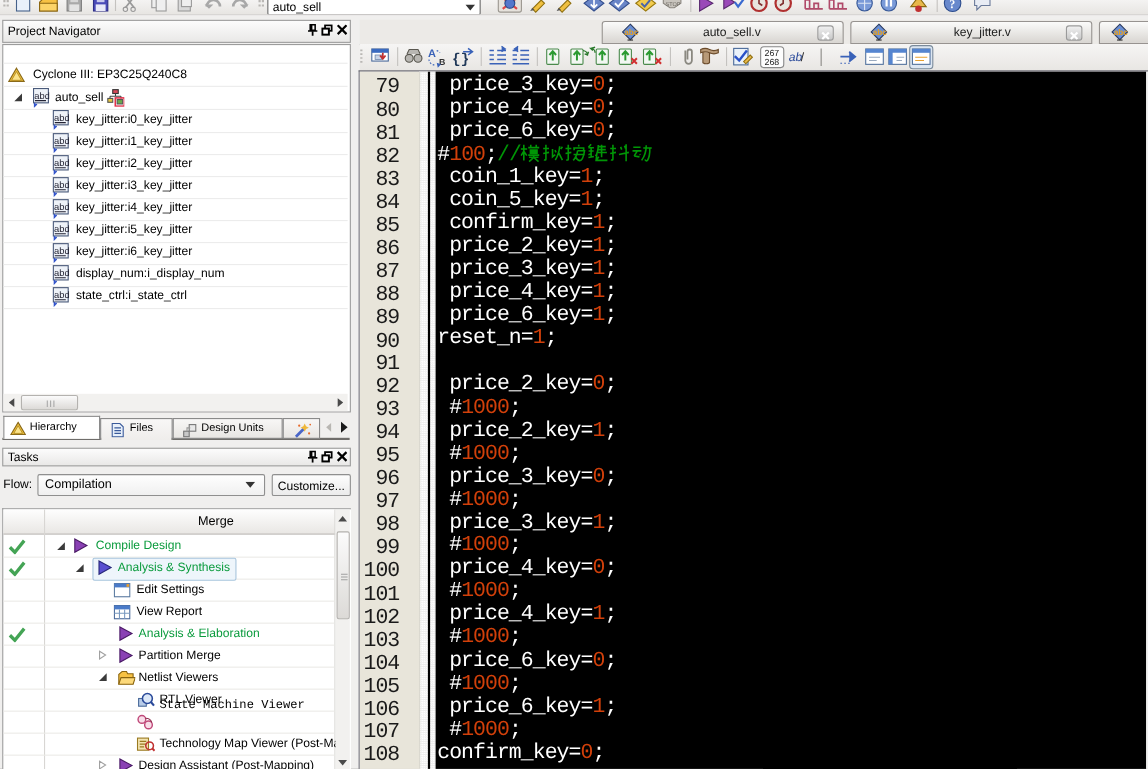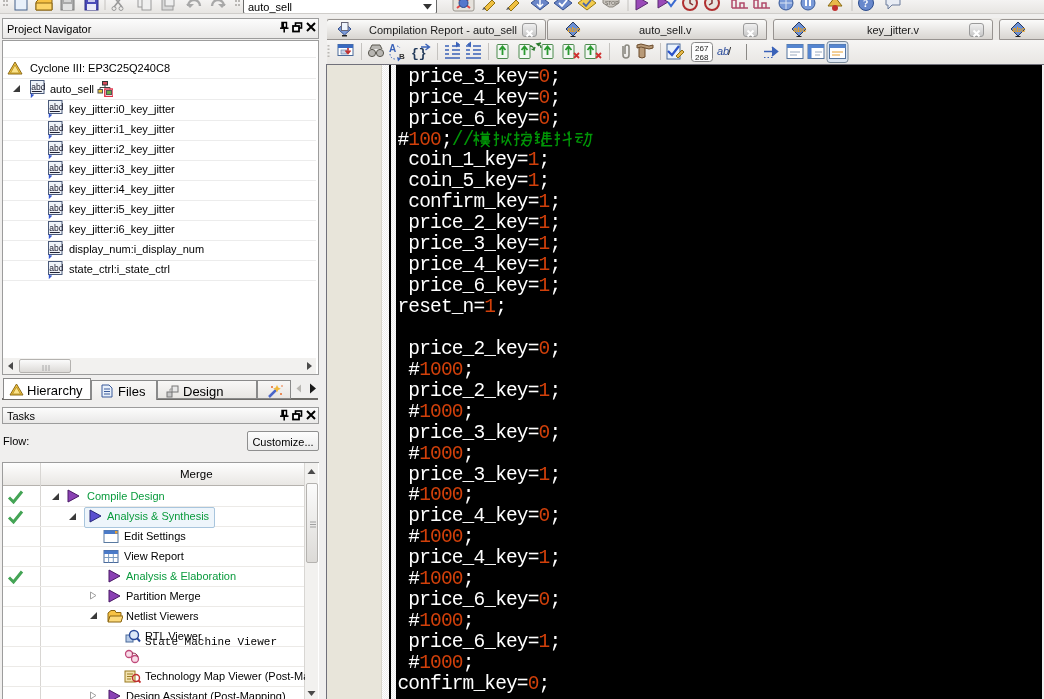--- a/index.html
+++ b/index.html
@@ -10,21 +10,21 @@
   .num{color:#d2400a;}
   .cmt{color:#009606;}
   .tab{position:absolute;top:1px;height:19px;background:linear-gradient(#fbfbfa,#d8d5d1);border:1px solid #979390;border-radius:3px 3px 0 0;}
   .tabtxt{position:absolute;top:4px;font-size:11px;color:#1a1a1a;}
   .tclose{position:absolute;right:8px;top:3px;width:13px;height:12px;background:linear-gradient(#f0f0f0,#c8c8c8);border:1px solid #9a9a9a;border-radius:3px;text-align:center;}
   .tclose svg{margin-top:2px;}
   .sepln{position:absolute;left:0;width:313px;height:1px;background:#ececec;}
   .trow{position:absolute;font-size:11px;color:#000;white-space:nowrap;}
   .sthumb{position:absolute;height:14px;background:linear-gradient(#fbfbfb,#dcdad7);border:1px solid #b4b2af;border-radius:2px;box-sizing:border-box;}
   .abd{position:absolute;}
-  .pntab{position:absolute;font-size:13px;color:#000;box-sizing:border-box;}
+  .pntab{position:absolute;font-size:10px;color:#000;box-sizing:border-box;}
   .chk{position:absolute;left:4px;}
   .taskrow{position:absolute;font-size:11px;white-space:nowrap;}
   .tsep{position:absolute;left:0;width:301px;height:1px;background:#eceae7;}
 </style>
 </head>
 <body>
 
 <div class="abs" id="toolbar1" style="left:0;top:0;width:1044px;height:13px;background:linear-gradient(#f4f3f2,#e7e5e2);border-bottom:1px solid #cfcdca;overflow:hidden;">
 <svg class="icon" style="left:0;top:-6px;" width="1044" height="18">
   <g fill="none">
@@ -283,20 +283,26 @@
   <svg style="position:absolute;left:289px;top:1.5px;" width="11" height="11">
       <rect x="3.5" y="1" width="6" height="5" fill="none" stroke="#000" stroke-width="1.6"></rect>
       <rect x="1" y="4" width="6" height="5.5" fill="#fff" stroke="#000" stroke-width="1.8"></rect>
     </svg>
   <svg style="position:absolute;left:303px;top:2px;" width="10" height="10">
       <path d="M1 1 L9 9 M9 1 L1 9" stroke="#000" stroke-width="2"></path>
     </svg>
 </div>
 <div class="abs" id="flow-row" style="left:0;top:429px;width:334px;height:24px;">
   <span style="position:absolute;left:3px;top:6px;font-size:11px;">Flow:</span>
+  <div style="position:absolute;left:34px;top:2px;width:205px;height:18px;background:linear-gradient(#fefefe,#f0f0f0);border:1px solid #8f8f8f;border-radius:2px;">
+    <span style="position:absolute;left:6px;top:3px;font-size:11.5px;">Compilation</span>
+    <svg style="position:absolute;right:8px;top:6px;" width="9" height="6">
+        <path d="M0 0 h9 l-4.5 5.5 z" fill="#333"></path>
+      </svg>
+  </div>
   <div style="position:absolute;left:247px;top:2px;width:70px;height:18px;background:linear-gradient(#fdfdfd,#ebebeb);border:1px solid #8f8f8f;border-radius:2px;text-align:center;">
     <span style="font-size:11px;line-height:17px;margin-top:48px;">Customize...</span>
   </div>
 </div>
 <div class="abs" id="task-table" style="left:2px;top:462px;width:316px;height:237px;background:#fff;border-top:1px solid #9c9c9c;border-left:1px solid #9c9c9c;overflow:hidden;">
   <div style="position:absolute;left:0;top:0;width:302px;height:22px;background:linear-gradient(#fefefe,#e9e7e4);border-bottom:1px solid #b5b2ae;">
     <span style="position:absolute;left:177px;top:5px;font-size:11.5px;">Merge</span>
   </div>
   <div style="position:absolute;left:37px;top:0;width:1px;height:237px;background:#d8d6d3;"></div>
   <div style="position:absolute;left:301px;top:0;width:1px;height:237px;background:#d8d6d3;"></div>
@@ -411,31 +417,20 @@
     <div class="sthumb" style="left:0.5px;top:20px;width:12px;height:80px;"><svg width="12" height="80">
           <path d="M3 38 h6 M3 40.5 h6 M3 43 h6" stroke="#a0a0a0"></path>
         </svg></div>
     <svg style="position:absolute;left:0;top:225px;" width="13" height="10">
         <path d="M2.5 3 L6.5 8 10.5 3 z" fill="#4a4a4a"></path>
       </svg>
   </div>
 </div>
 
 <div class="abs" id="tabbar" style="left:327px;top:18px;width:717px;height:22px;background:#eceae7;border-bottom:1px solid #b4b2af;overflow:hidden;">
-  <div class="tab" style="left:-1px;width:218px;">
-    <svg style="position:absolute;left:10px;top:1px;" width="15" height="16">
-        <path d="M7.5 2 L14 8 7.5 14 1 8 z" fill="#7a9ad8" stroke="#35508e"></path>
-        <path d="M7.5 14 l-2.5 0 0 1.5 5 0 0 -1.5 z" fill="#222"></path>
-        <rect x="4.5" y="1.5" width="6.5" height="8" fill="#eef4fc" stroke="#667"></rect>
-      </svg>
-    <span class="tabtxt" style="left:42px;">Compilation Report - auto_sell</span>
-    <div class="tclose"><svg width="9" height="9">
-          <path d="M1.5 1.5 L7.5 7.5 M7.5 1.5 L1.5 7.5" stroke="#fff" stroke-width="2"></path>
-        </svg></div>
-  </div>
   <div class="tab" style="left:220px;width:218px;">
     <svg style="position:absolute;left:17px;top:1px;" width="16" height="16">
         <path d="M8 1 L15 8 8 15 1 8 z" fill="#6a8fd4" stroke="#2a3a5e"></path>
         <path d="M8 15 l-2.5 0 0 1 5 0 0 -1 z" fill="#222"></path>
         <text x="2.4" y="11" font-size="7.5" font-weight="bold" fill="#e8a020" font-family="Liberation Sans">abc</text>
       </svg>
     <span class="tabtxt" style="left:91px;">auto_sell.v</span>
     <div class="tclose"><svg width="9" height="9">
           <path d="M1.5 1.5 L7.5 7.5 M7.5 1.5 L1.5 7.5" stroke="#fff" stroke-width="2"></path>
         </svg></div>
@@ -531,20 +526,50 @@
 
 <div class="abs" style="left:326px;top:64px;width:718px;height:1px;background:#70707a;"></div>
 <div class="abs" style="left:326px;top:64px;width:1px;height:635px;background:#70707a;"></div>
 <div class="abs" id="editor" style="left:327px;top:65px;width:717px;height:634px;overflow:hidden;">
   <div class="abs" style="left:0;top:0;width:54px;height:634px;background:#e8e5da;"></div>
   <div class="abs" style="left:54px;top:0;width:15px;height:634px;background:#fdfdfd;background-image:repeating-conic-gradient(#ffffff 0 25%,#ececec 0 50%);background-size:2px 2px;"></div>
   <div class="abs" style="left:54px;top:0;width:1px;height:634px;background:#d8d5cb;"></div>
   <div class="abs" style="left:62px;top:0;width:2px;height:634px;background:#000;"></div>
   <div class="abs" style="left:69px;top:0;width:646px;height:634px;background:#000;"></div>
   <div class="abs" style="left:715px;top:0;width:2px;height:634px;background:#f0f0f0;"></div>
+  <pre id="gutter" style="position:absolute;left:0;top:4.2px;width:36px;margin:0;text-align:right;font-family:'Liberation Mono',monospace;font-size:19.5px;letter-spacing:-0.85px;line-height:20.93px;color:#1a1a1a;">79
+80
+81
+82
+83
+84
+85
+86
+87
+88
+89
+90
+91
+92
+93
+94
+95
+96
+97
+98
+99
+100
+101
+102
+103
+104
+105
+106
+107
+108</pre>
   <pre id="code" style="position:absolute;left:70.5px;top:1.7px;margin:0;font-family:'Liberation Mono',monospace;font-size:19.5px;letter-spacing:-0.85px;line-height:20.93px;color:#ffffff;"> price_3_key=<span class="num">0</span>;
  price_4_key=<span class="num">0</span>;
  price_6_key=<span class="num">0</span>;
 #<span class="num">100</span>;<span class="cmt">//</span>
  coin_1_key=<span class="num">1</span>;
  coin_5_key=<span class="num">1</span>;
  confirm_key=<span class="num">1</span>;
  price_2_key=<span class="num">1</span>;
  price_3_key=<span class="num">1</span>;
  price_4_key=<span class="num">1</span>;

